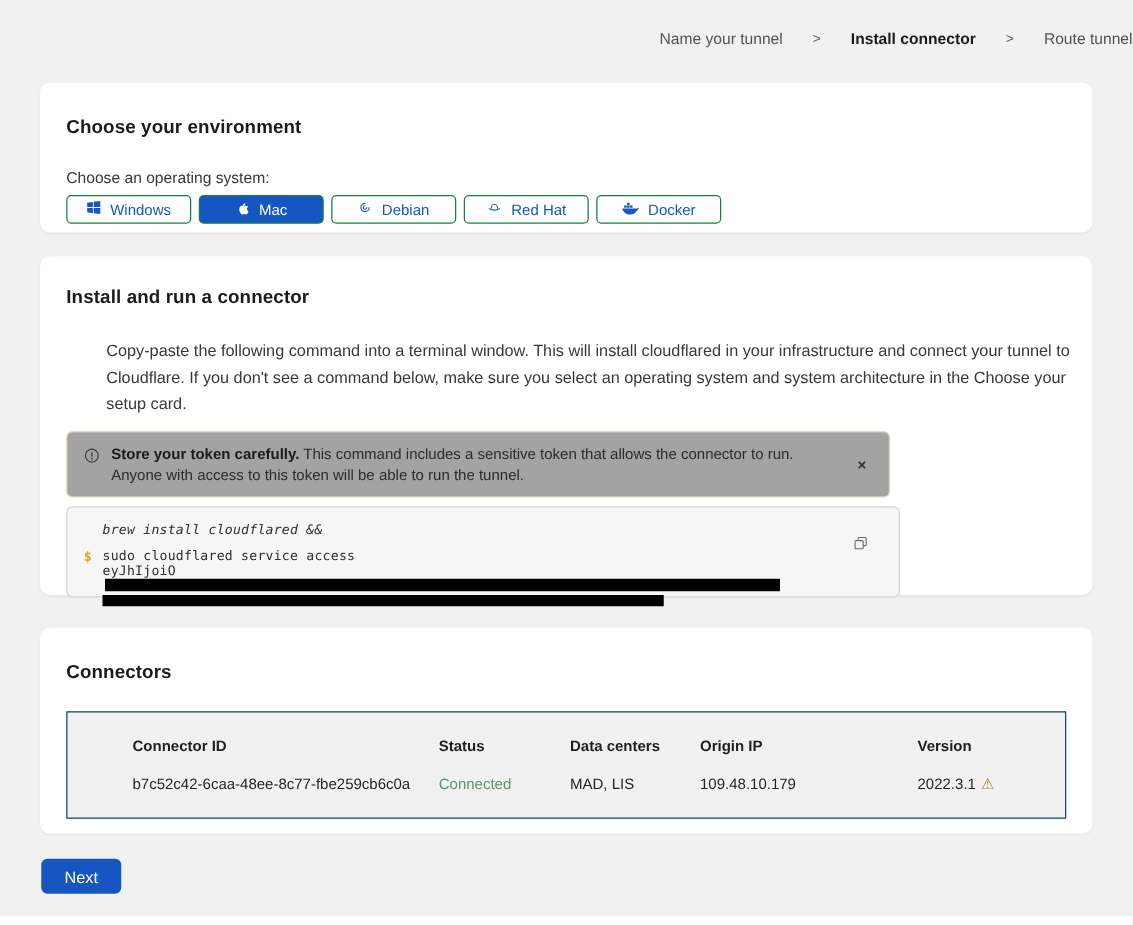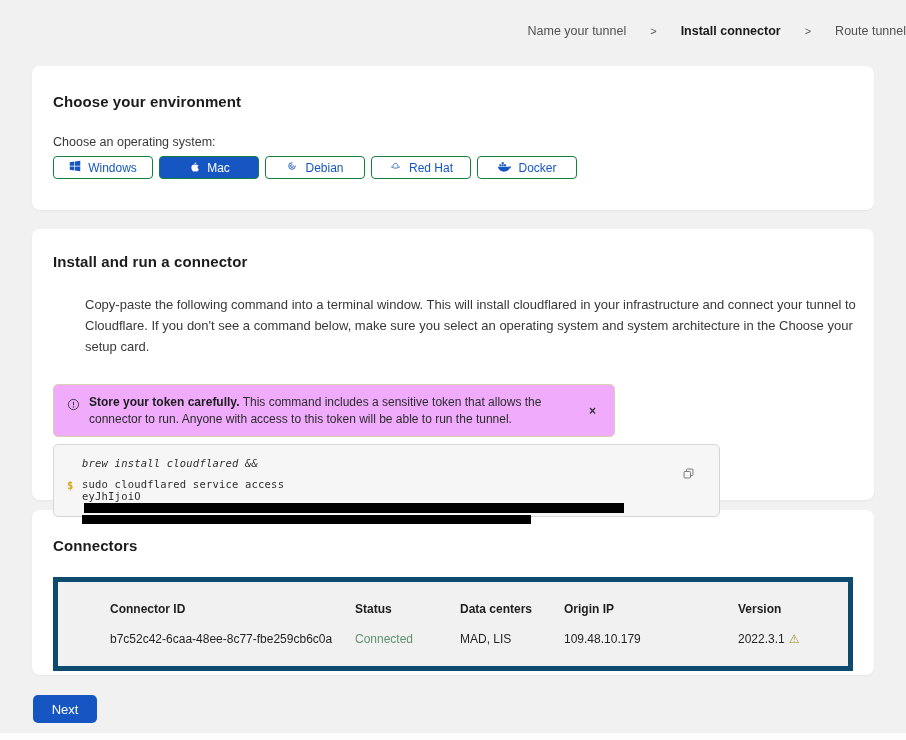--- a/index.html
+++ b/index.html
@@ -25,44 +25,44 @@
   .card {
     background:#ffffff;
     border-radius:8px;
     margin:0 32px;
     width:842px;
     padding:24px 21px 24px 21px;
     box-shadow:0 1px 2px rgba(0,0,0,0.05);
   }
   .card-title { font-size:15px; font-weight:bold; color:#1b1b1b; letter-spacing:0.1px; }
 
-  #env-card { margin-top:28px; height:144px; padding-top:27px; }
+  #env-card { margin-top:28px; height:120px; padding-top:27px; }
   .os-label { margin-top:25px; font-size:12.5px; color:#383838; }
   .os-row { margin-top:7px; display:flex; gap:6px; }
   .os-btn {
     width:100px; height:23px;
     display:flex; align-items:center; justify-content:center; gap:7px;
     border:1px solid #15803d; border-radius:4px;
     background:#ffffff; color:#1656c2;
     font-family:"Liberation Sans", sans-serif;
     font-size:12px; cursor:pointer;
   }
   .os-btn.selected { background:#1656c2; color:#ffffff; }
   .os-btn svg { flex:0 0 auto; }
 
   #install-card { margin-top:19px; height:271px; }
   .install-desc {
     margin-top:24px; font-size:13px; color:#383838;
     line-height:21px; width:795px;margin-left:32px;
   }
 
   .warn-banner {
-    margin-top:27px;
-    width:562px; min-height:50px;
-    background:#f0abfc; border:1px solid #d9d0ad; border-radius:5px;
+    margin-top:12px;
+    width:659px; min-height:50px;
+    background:#a3a3a3; border:1px solid #d9d0ad; border-radius:5px;
     display:flex; align-items:flex-start;
     padding:9px 12px 9px 12px;
   }
   .warn-icon { margin:3px 9px 0 1px; flex:0 0 auto; }
   .warn-text { font-size:12px; line-height:16.5px; color:#2b2b2b; width:560px; }
   .warn-text b { color:#1b1b1b; }
   .warn-close {
     margin-left:auto; align-self:center;
     border:none; background:transparent;
     font-size:12px; font-weight:bold; color:#333;
@@ -86,26 +86,26 @@
   }
   .code-line { letter-spacing:0.2px; line-height:11.5px; }
   .redact-bar { display:inline-block; background:#000; vertical-align:middle; }
   .bar1 { width:540px; height:10px; margin-left:2px; }
   .bar2 { width:449px; height:9px; display:block; margin-top:1px; }
   .copy-btn {
     position:absolute; top:20px; right:22px;
     background:transparent; border:none; cursor:pointer; padding:2px;
   }
 
-  #connectors-card { margin-top:10px; height:165px; padding-top:27px; }
+  #connectors-card { margin-top:26px; height:165px; padding-top:27px; }
   .conn-table {
     margin-top:23px;
     width:800px;
     background:#f1f1f1;
-    border:5px solid #0c4a6e;
+    border:1px solid #0c4a6e;
     padding:20px 0 20px 52px;
   }
   .conn-grid {
     display:grid;
     grid-template-columns:245px 105px 104px 174px 1fr;
     font-size:12px;
   }
   .conn-grid.header { font-weight:bold; color:#1f1f1f; margin-bottom:16px; }
   .conn-grid.row { color:#242424; }
   .status-connected { color:#5f9270; }

